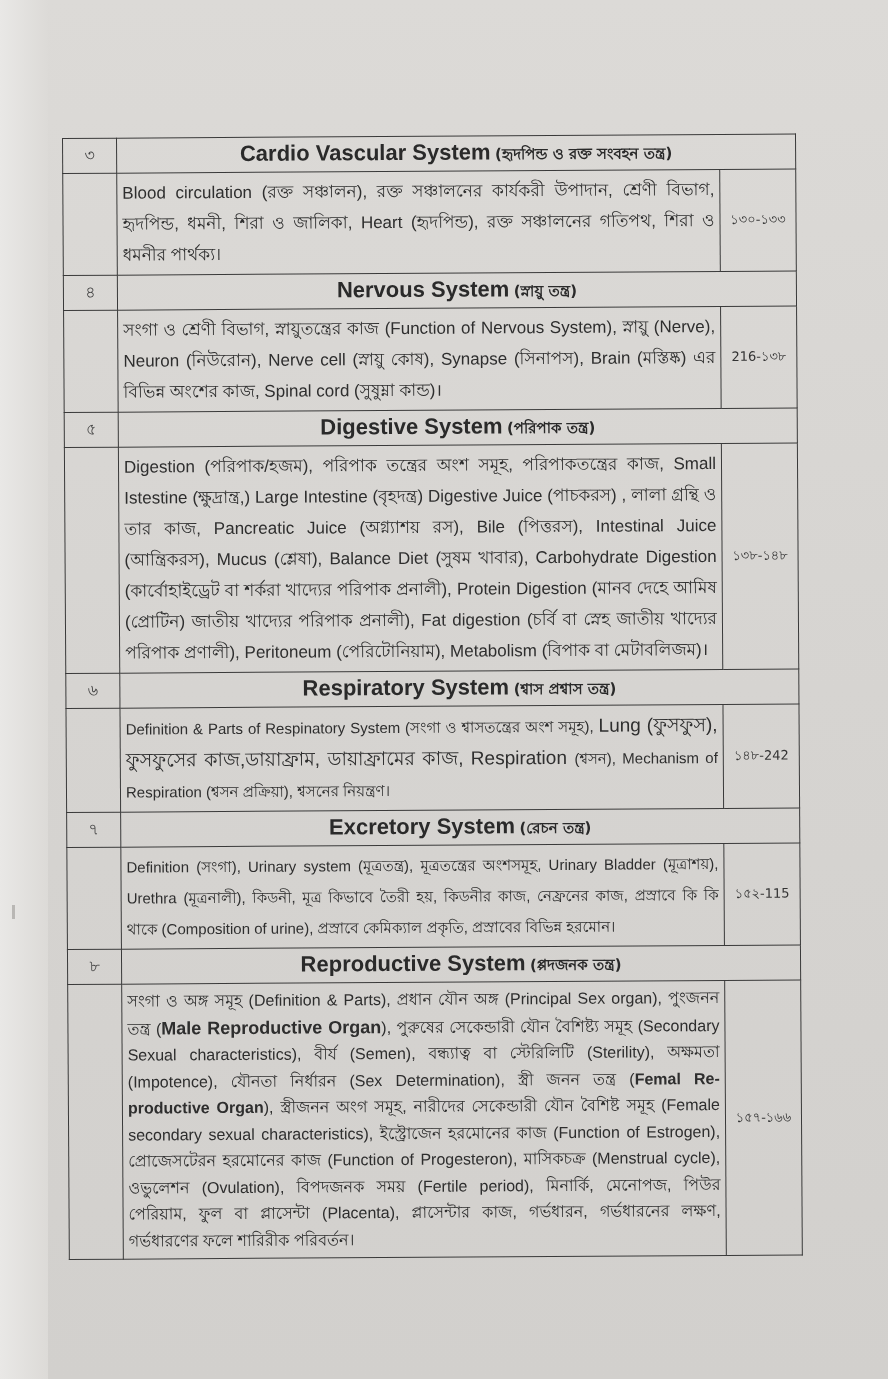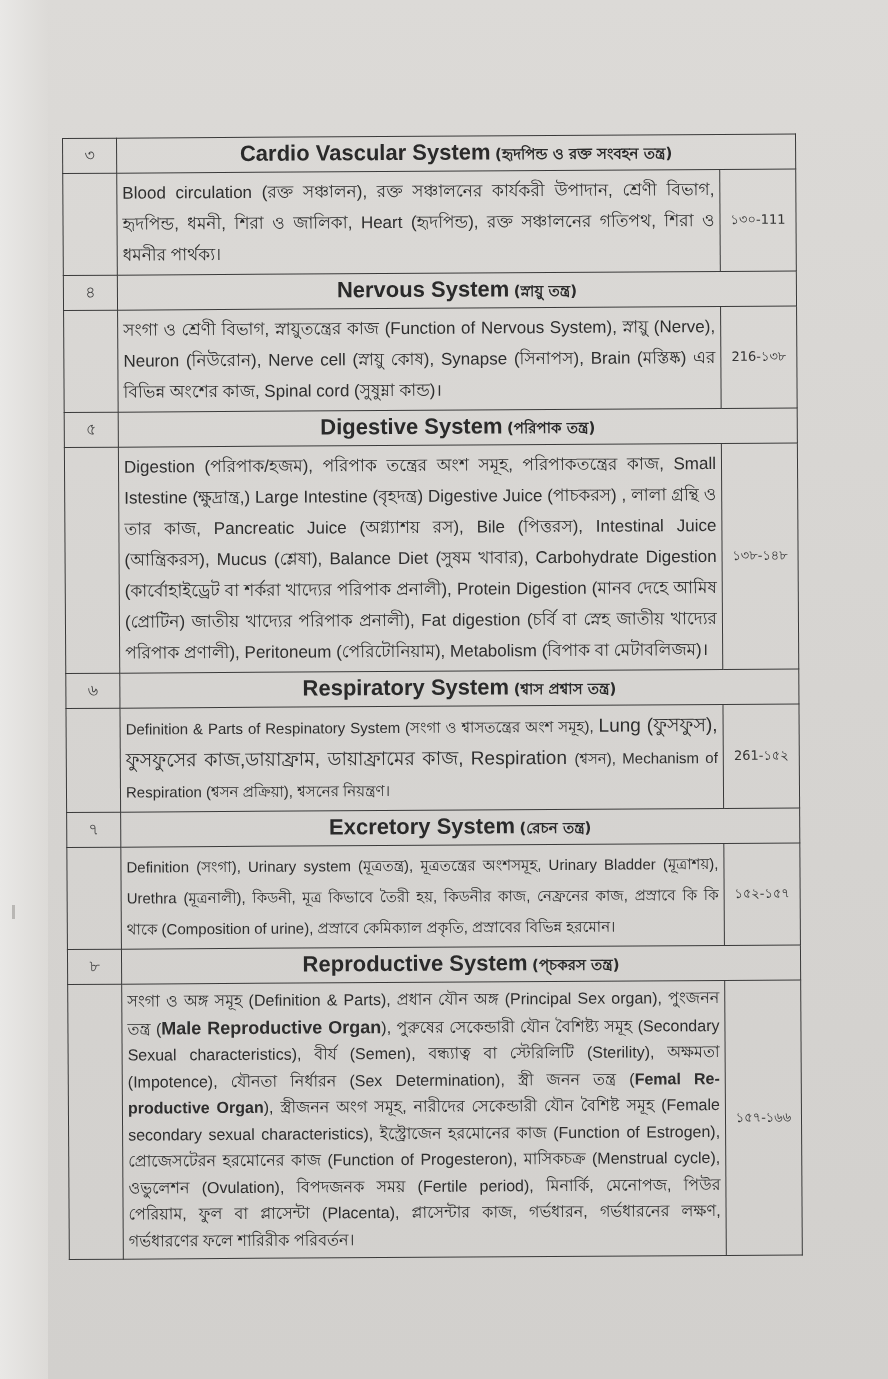--- a/index.html
+++ b/index.html
@@ -113,21 +113,21 @@
       <tr>
         <td class="chapter-num">৩</td>
         <td class="chapter-title" colspan="2">
           <span class="en">Cardio Vascular  System</span>
           <span class="bn">(হৃদপিন্ড ও রক্ত সংবহন তন্ত্র)</span>
         </td>
       </tr>
       <tr>
         <td class="blank-num"></td>
         <td class="topics">Blood circulation (রক্ত সঞ্চালন), রক্ত সঞ্চালনের কার্যকরী উপাদান, শ্রেণী বিভাগ, হৃদপিন্ড, ধমনী, শিরা ও জালিকা, Heart (হৃদপিন্ড), রক্ত সঞ্চালনের গতিপথ, শিরা ও ধমনীর পার্থক্য।</td>
-        <td class="pages">১৩০-111</td>
+        <td class="pages">১৩০-১৩৩</td>
       </tr>
 
       <tr>
         <td class="chapter-num">৪</td>
         <td class="chapter-title" colspan="2">
           <span class="en">Nervous System</span>
           <span class="bn">(স্নায়ু তন্ত্র)</span>
         </td>
       </tr>
       <tr>
@@ -154,41 +154,41 @@
         <td class="chapter-title" colspan="2">
           <span class="en">Respiratory System</span>
           <span class="bn">(শ্বাস প্রশ্বাস তন্ত্র)</span>
         </td>
       </tr>
       <tr>
         <td class="blank-num"></td>
         <td class="topics">
           <span class="small-run" style="font-size:15px">Definition &amp; Parts of Respinatory System (সংগা ও শ্বাসতন্ত্রের অংশ সমূহ), </span><span style="font-size:19px">Lung (ফুসফুস), ফুসফুসের কাজ,ডায়াফ্রাম, ডায়াফ্রামের কাজ, Respiration </span><span style="font-size:15px">(শ্বসন), Mechanism of Respiration (শ্বসন প্রক্রিয়া), শ্বসনের নিয়ন্ত্রণ।</span>
         </td>
-        <td class="pages">261-১৫২</td>
+        <td class="pages">১৪৮-242</td>
       </tr>
 
       <tr>
         <td class="chapter-num">৭</td>
         <td class="chapter-title" colspan="2">
           <span class="en">Excretory System</span>
           <span class="bn">(রেচন তন্ত্র)</span>
         </td>
       </tr>
       <tr>
         <td class="blank-num"></td>
         <td class="topics small">Definition (সংগা), Urinary system (মূত্রতন্ত্র), মূত্রতন্ত্রের অংশসমূহ, Urinary Bladder (মূত্রাশয়), Urethra (মূত্রনালী), কিডনী, মূত্র কিভাবে তৈরী হয়, কিডনীর কাজ, নেফ্রনের কাজ, প্রস্রাবে কি কি থাকে (Composition of urine), প্রস্রাবে কেমিক্যাল প্রকৃতি, প্রস্রাবের বিভিন্ন হরমোন।</td>
-        <td class="pages">১৫২-১৫৭</td>
+        <td class="pages">১৫২-115</td>
       </tr>
 
       <tr>
         <td class="chapter-num">৮</td>
         <td class="chapter-title" colspan="2">
           <span class="en">Reproductive System</span>
-          <span class="bn">(প্চকরস তন্ত্র)</span>
+          <span class="bn">(প্পদজনক তন্ত্র)</span>
         </td>
       </tr>
       <tr>
         <td class="blank-num"></td>
         <td class="topics" style="font-size:16px; line-height:26.5px;">
           <span>সংগা ও অঙ্গ সমূহ (Definition &amp; Parts), প্রধান যৌন অঙ্গ (Principal Sex organ), পুংজনন তন্ত্র (</span><span class="strong" style="font-size:18px">Male Reproductive Organ</span><span>), পুরুষের সেকেন্ডারী যৌন বৈশিষ্ট্য সমূহ (Secondary Sexual characteristics),  বীর্য (Semen), বন্ধ্যাত্ব বা স্টেরিলিটি (Sterility), অক্ষমতা (Impotence), যৌনতা নির্ধারন (Sex Determination), স্ত্রী জনন তন্ত্র (</span><span class="strong">Femal Re-productive Organ</span><span>), স্ত্রীজনন অংগ সমূহ, নারীদের সেকেন্ডারী যৌন বৈশিষ্ট সমূহ (Female secondary sexual characteristics), ইস্ট্রোজেন হরমোনের কাজ (Function of Estrogen), প্রোজেসটেরন হরমোনের কাজ (Function of Progesteron), মাসিকচক্র (Menstrual cycle), ওভুলেশন (Ovulation), বিপদজনক সময় (Fertile period), মিনার্কি, মেনোপজ, পিউর পেরিয়াম, ফুল বা প্লাসেন্টা (Placenta), প্লাসেন্টার কাজ, গর্ভধারন, গর্ভধারনের লক্ষণ, গর্ভধারণের ফলে শারিরীক পরিবর্তন।</span>
         </td>
         <td class="pages">১৫৭-১৬৬</td>
       </tr>
     </tbody>

